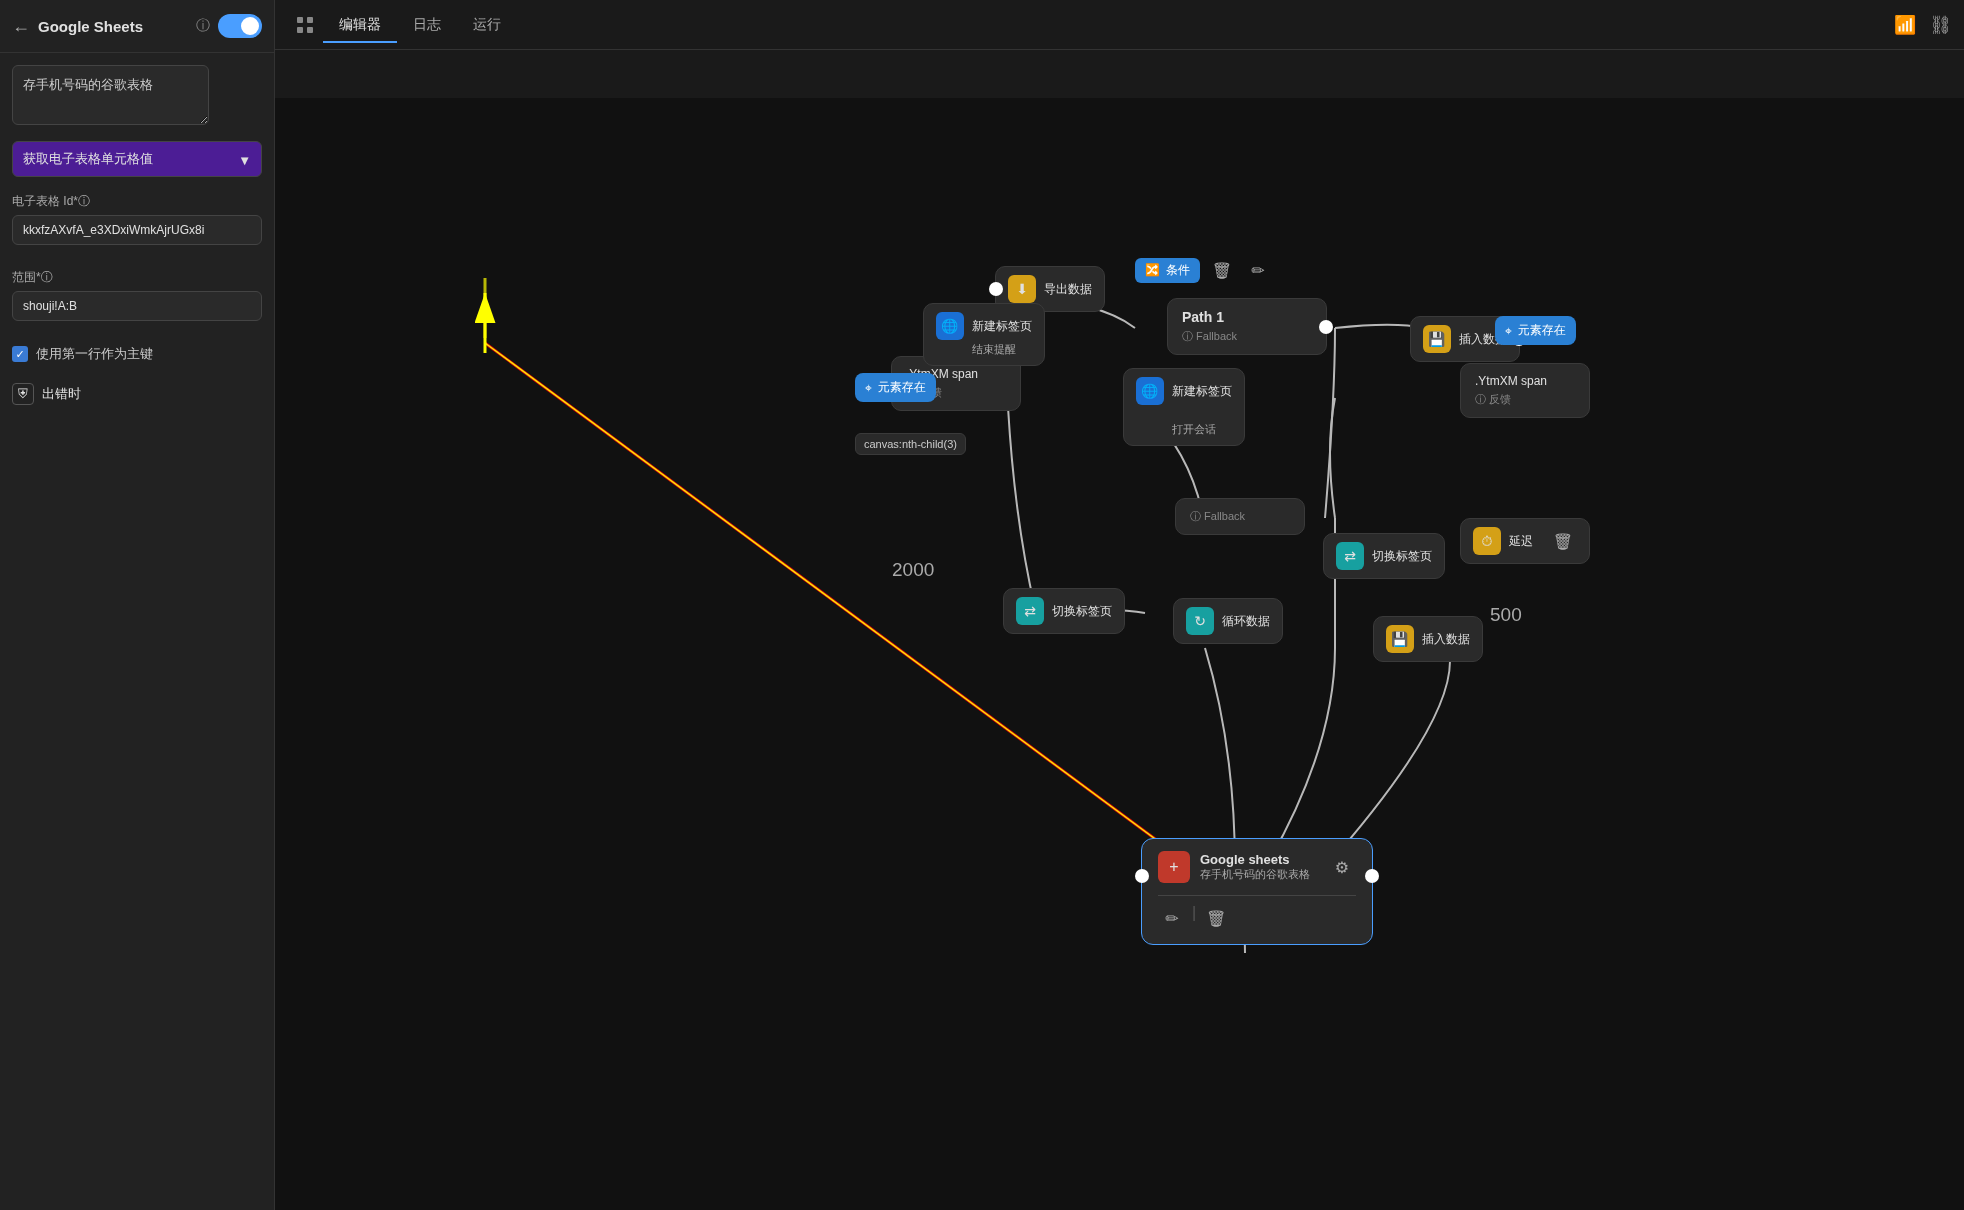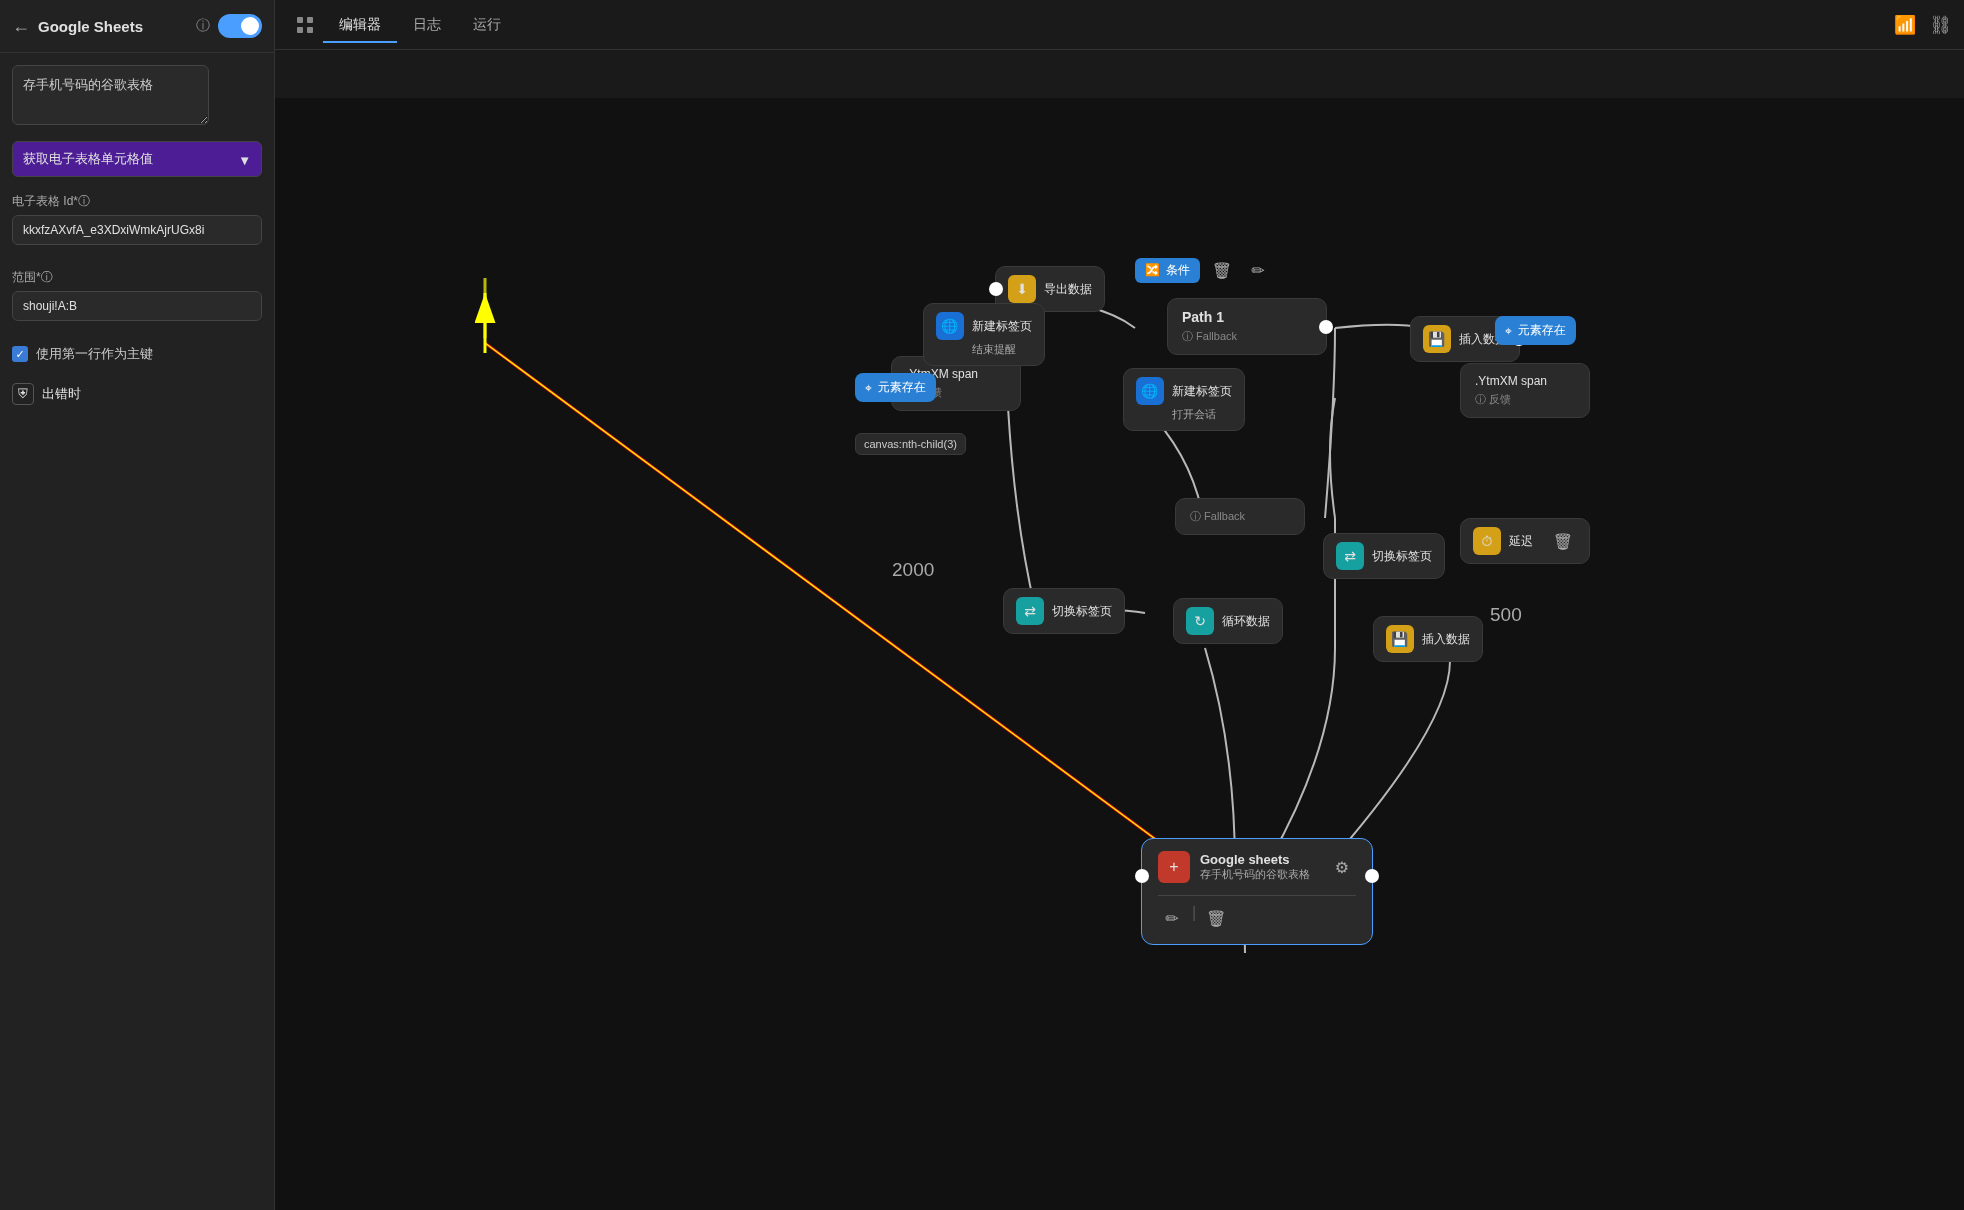--- a/index.html
+++ b/index.html
@@ -576,21 +576,21 @@
         <span>新建标签页</span>
       </div>
       <div style="font-size:11px;color:#aaa;padding-left:36px;">结束提醒</div>
     </div>
 
     <div class="node" style="left:848px; top:270px; flex-direction:column; align-items:flex-start; gap:2px; min-width:120px;">
       <div style="display:flex;align-items:center;gap:8px;">
         <div class="node-icon icon-blue">🌐</div>
         <span>新建标签页</span>
       </div>
-      <div style="font-size:11px;color:#aaa;padding-left:36px;">打开会话</div>
+      <div style="font-size:11px;color:#aaa;padding-left:36px;margin-top:15px;">打开会话</div>
     </div>
 
     <div class="path-card" style="left:1185px; top:265px; min-width:130px;">
       <div style="font-size:12px;">.YtmXM span</div>
       <div style="font-size:11px;color:#888;margin-top:4px;">
         <span>ⓘ</span>
         <span>反馈</span>
       </div>
     </div>
 

